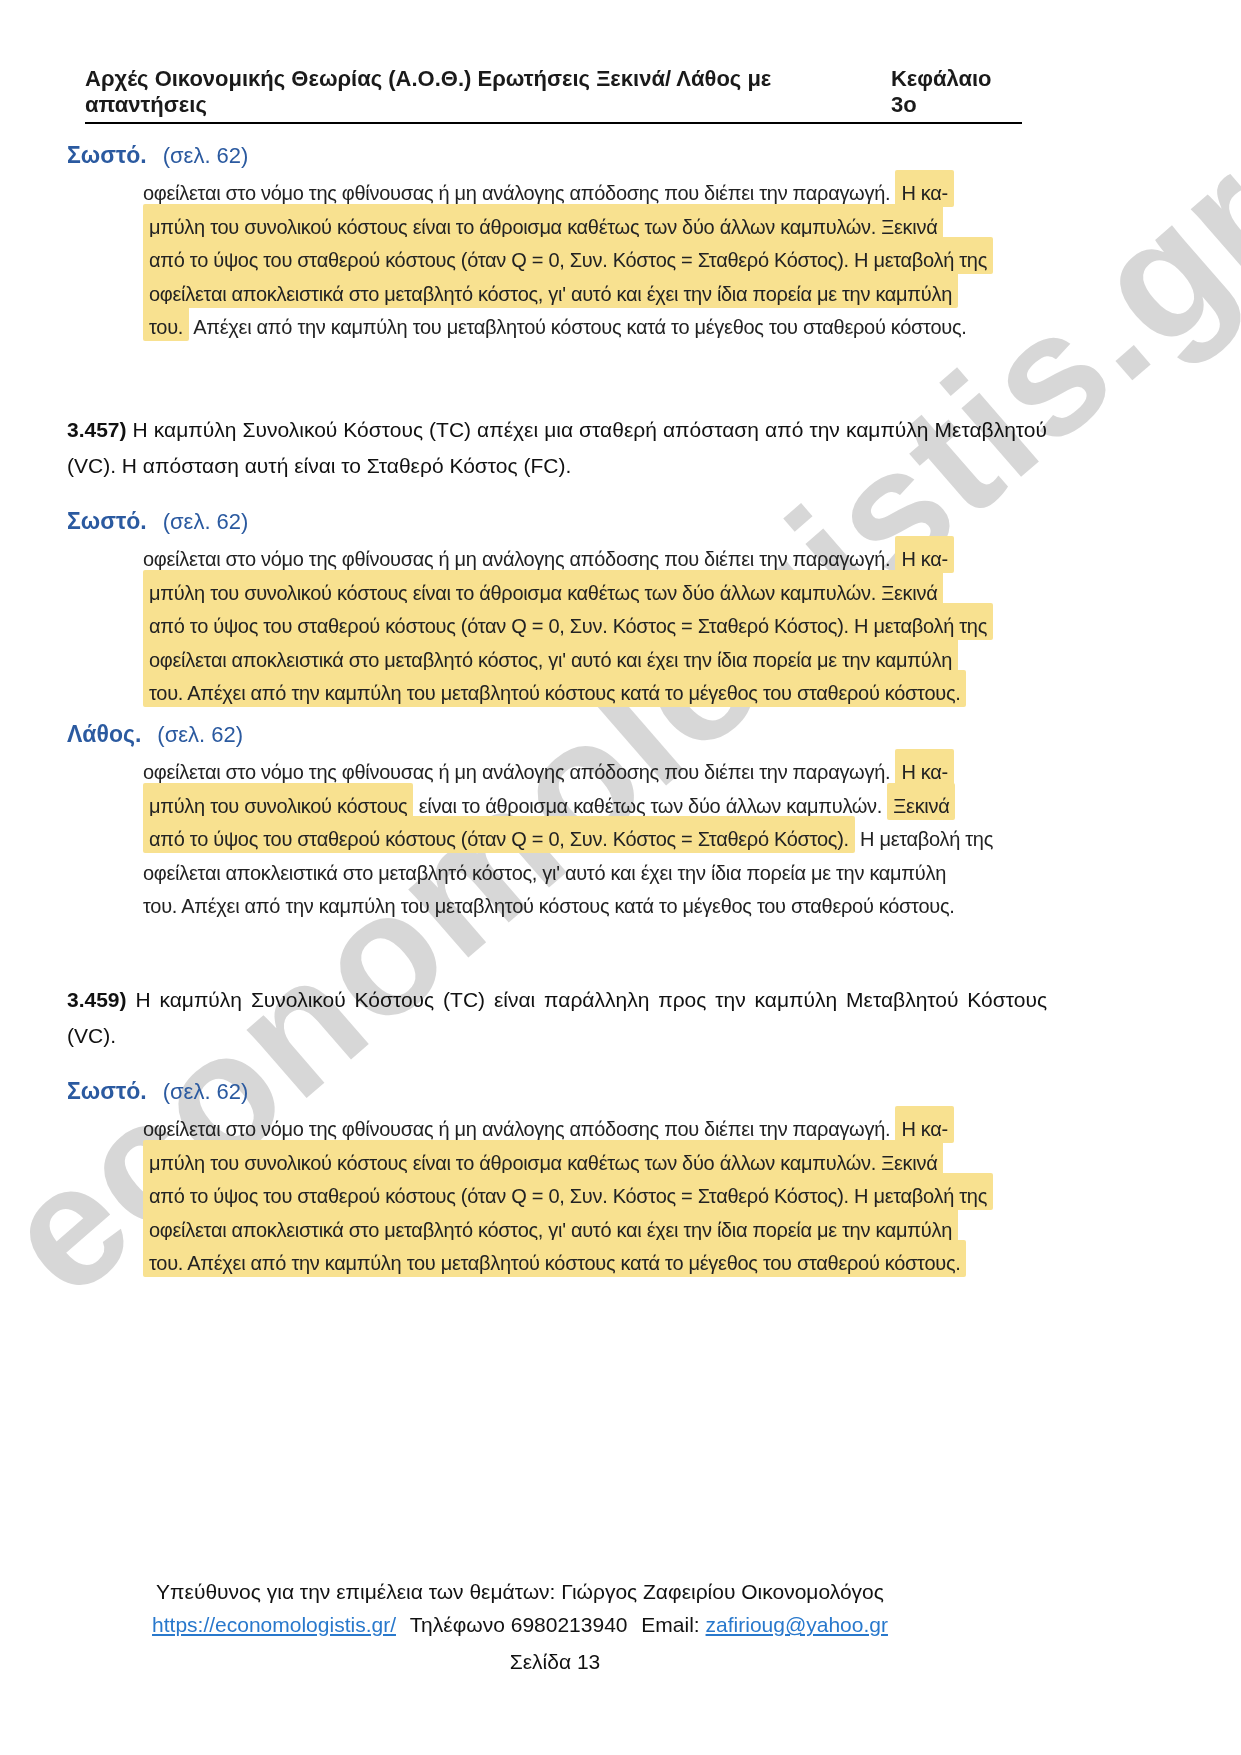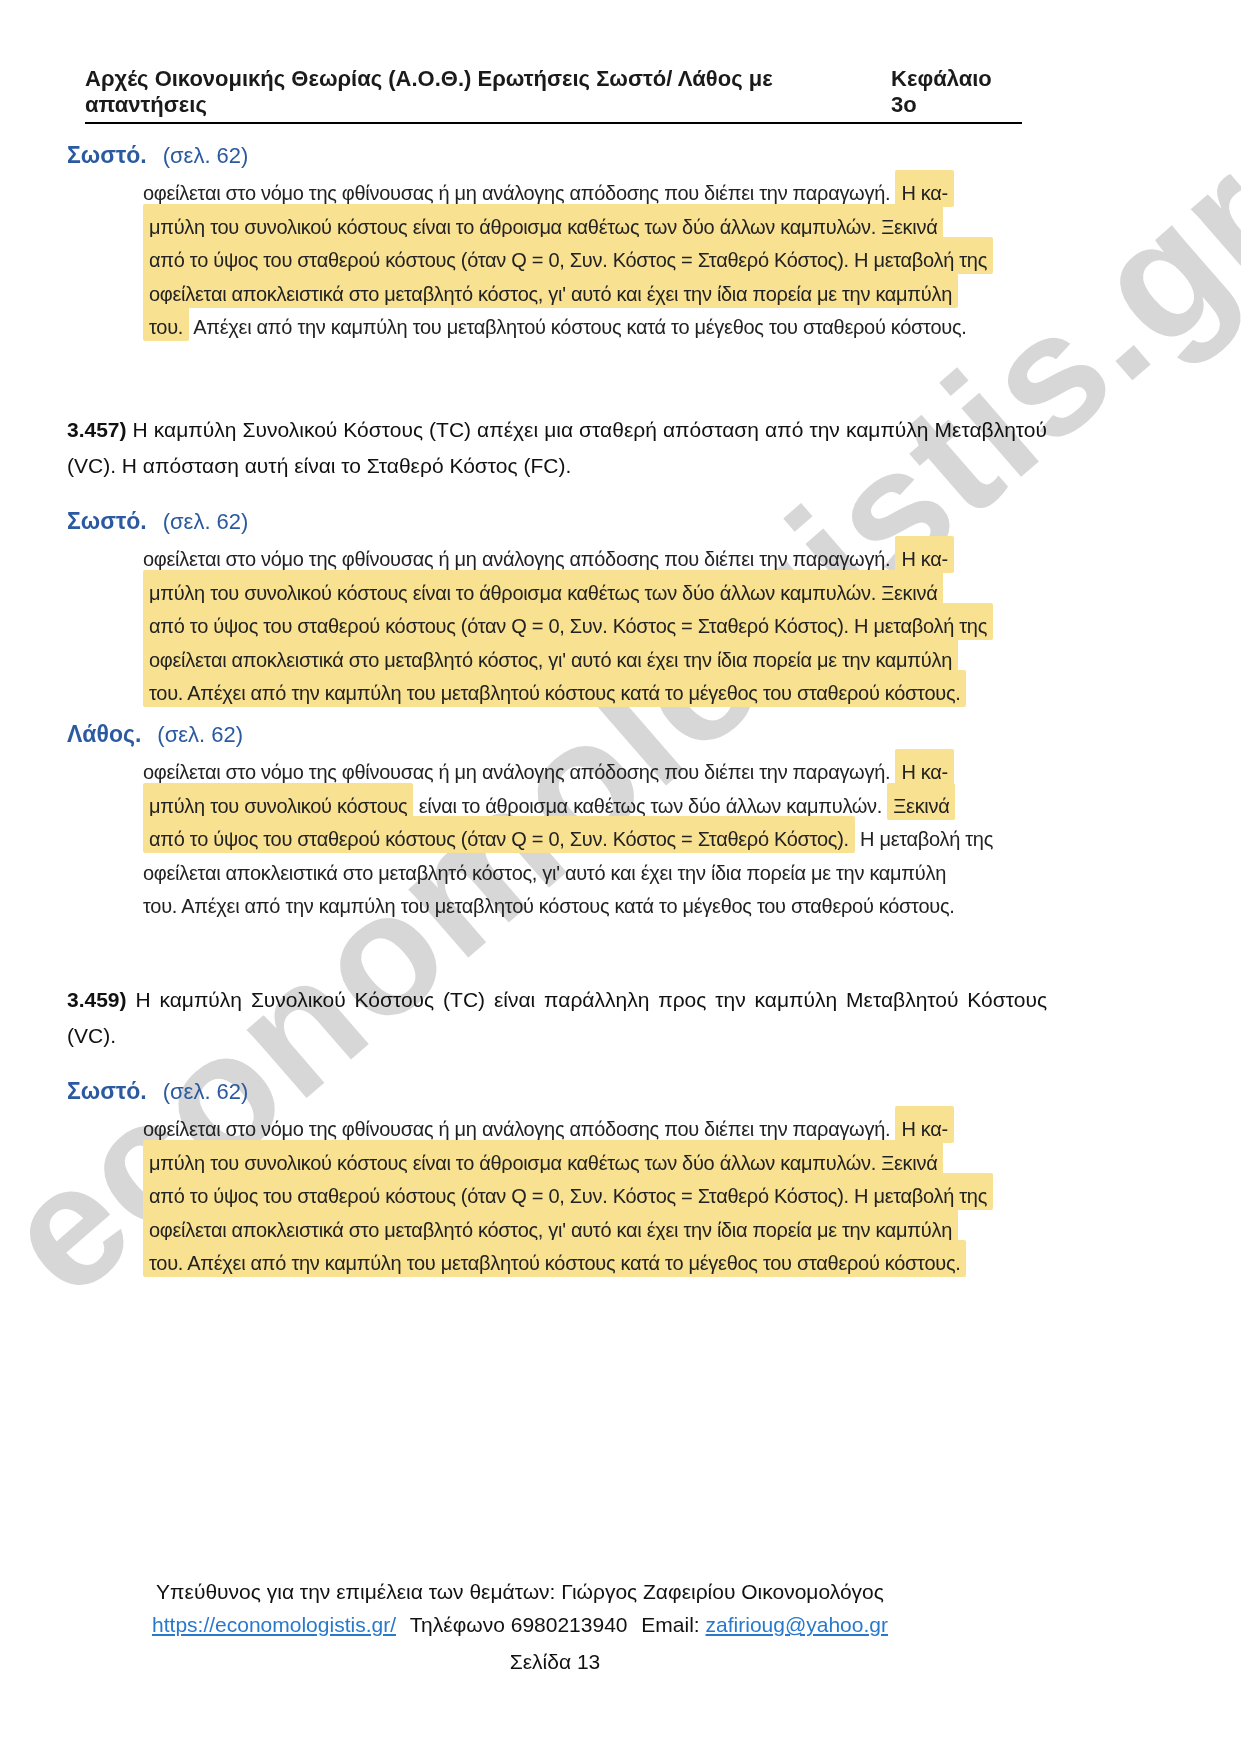--- a/index.html
+++ b/index.html
@@ -75,21 +75,21 @@
 </head>
 <body>
 
 <div class="page">
 
   <div class="watermark">economologistis.gr</div>
 
   <div class="content">
 
     <div class="header">
-      <span>Αρχές Οικονομικής Θεωρίας (Α.Ο.Θ.) Ερωτήσεις Σωστό/ Λάθος με απαντήσεις</span>
+      <span>Αρχές Οικονομικής Θεωρίας (Α.Ο.Θ.) Ερωτήσεις Ξεκινά/ Λάθος με απαντήσεις</span>
       <span>Κεφάλαιο 3ο</span>
     </div>
 
     <section class="qa qa-1">
       <div class="verdict"><span class="vlabel">Σωστό.</span><span class="pref">(σελ. 62)</span></div>
       <div class="explanation">
           <div class="pline"><span class="plain">οφείλεται στο νόμο της φθίνουσας ή μη ανάλογης απόδοσης που διέπει την παραγωγή. </span><span class="hl">Η κα-</span></div>
           <div class="pline"><span class="hl">μπύλη του συνολικού κόστους είναι το άθροισμα καθέτως των δύο άλλων καμπυλών. Ξεκινά</span></div>
           <div class="pline"><span class="hl">από το ύψος του σταθερού κόστους (όταν Q = 0, Συν. Κόστος = Σταθερό Κόστος). Η μεταβολή της</span></div>
           <div class="pline"><span class="hl">οφείλεται αποκλειστικά στο μεταβλητό κόστος, γι' αυτό και έχει την ίδια πορεία με την καμπύλη</span></div>

